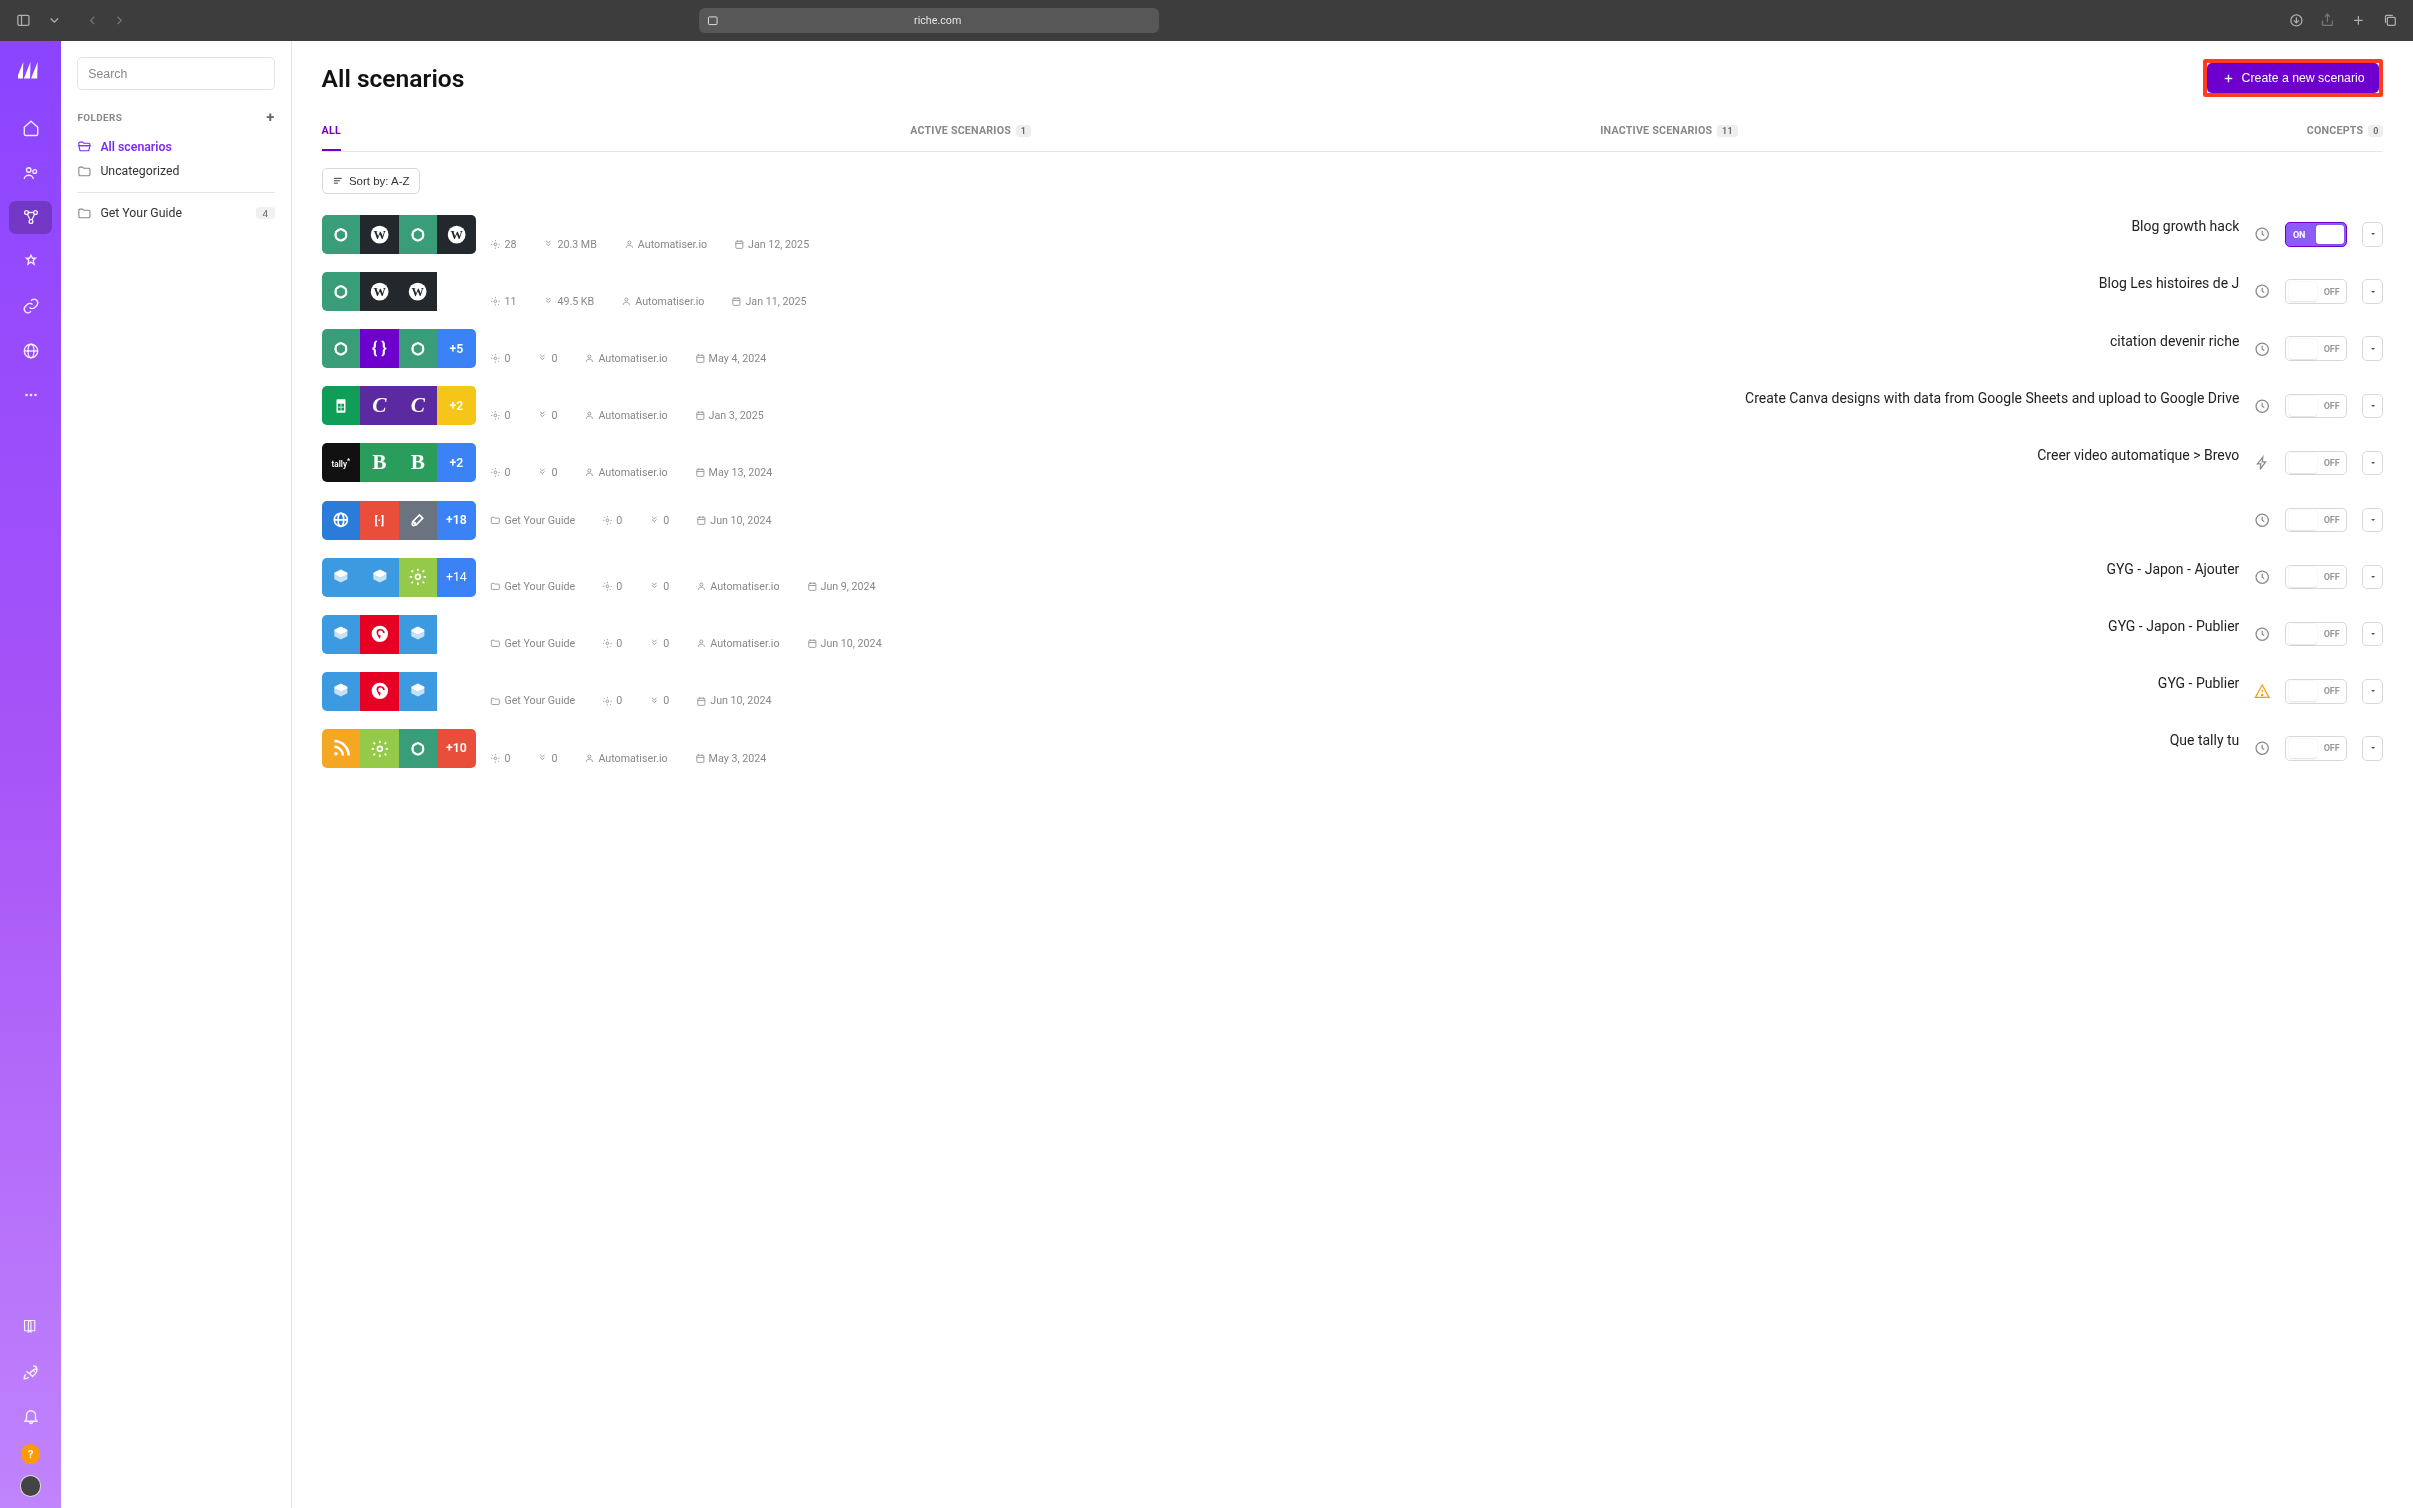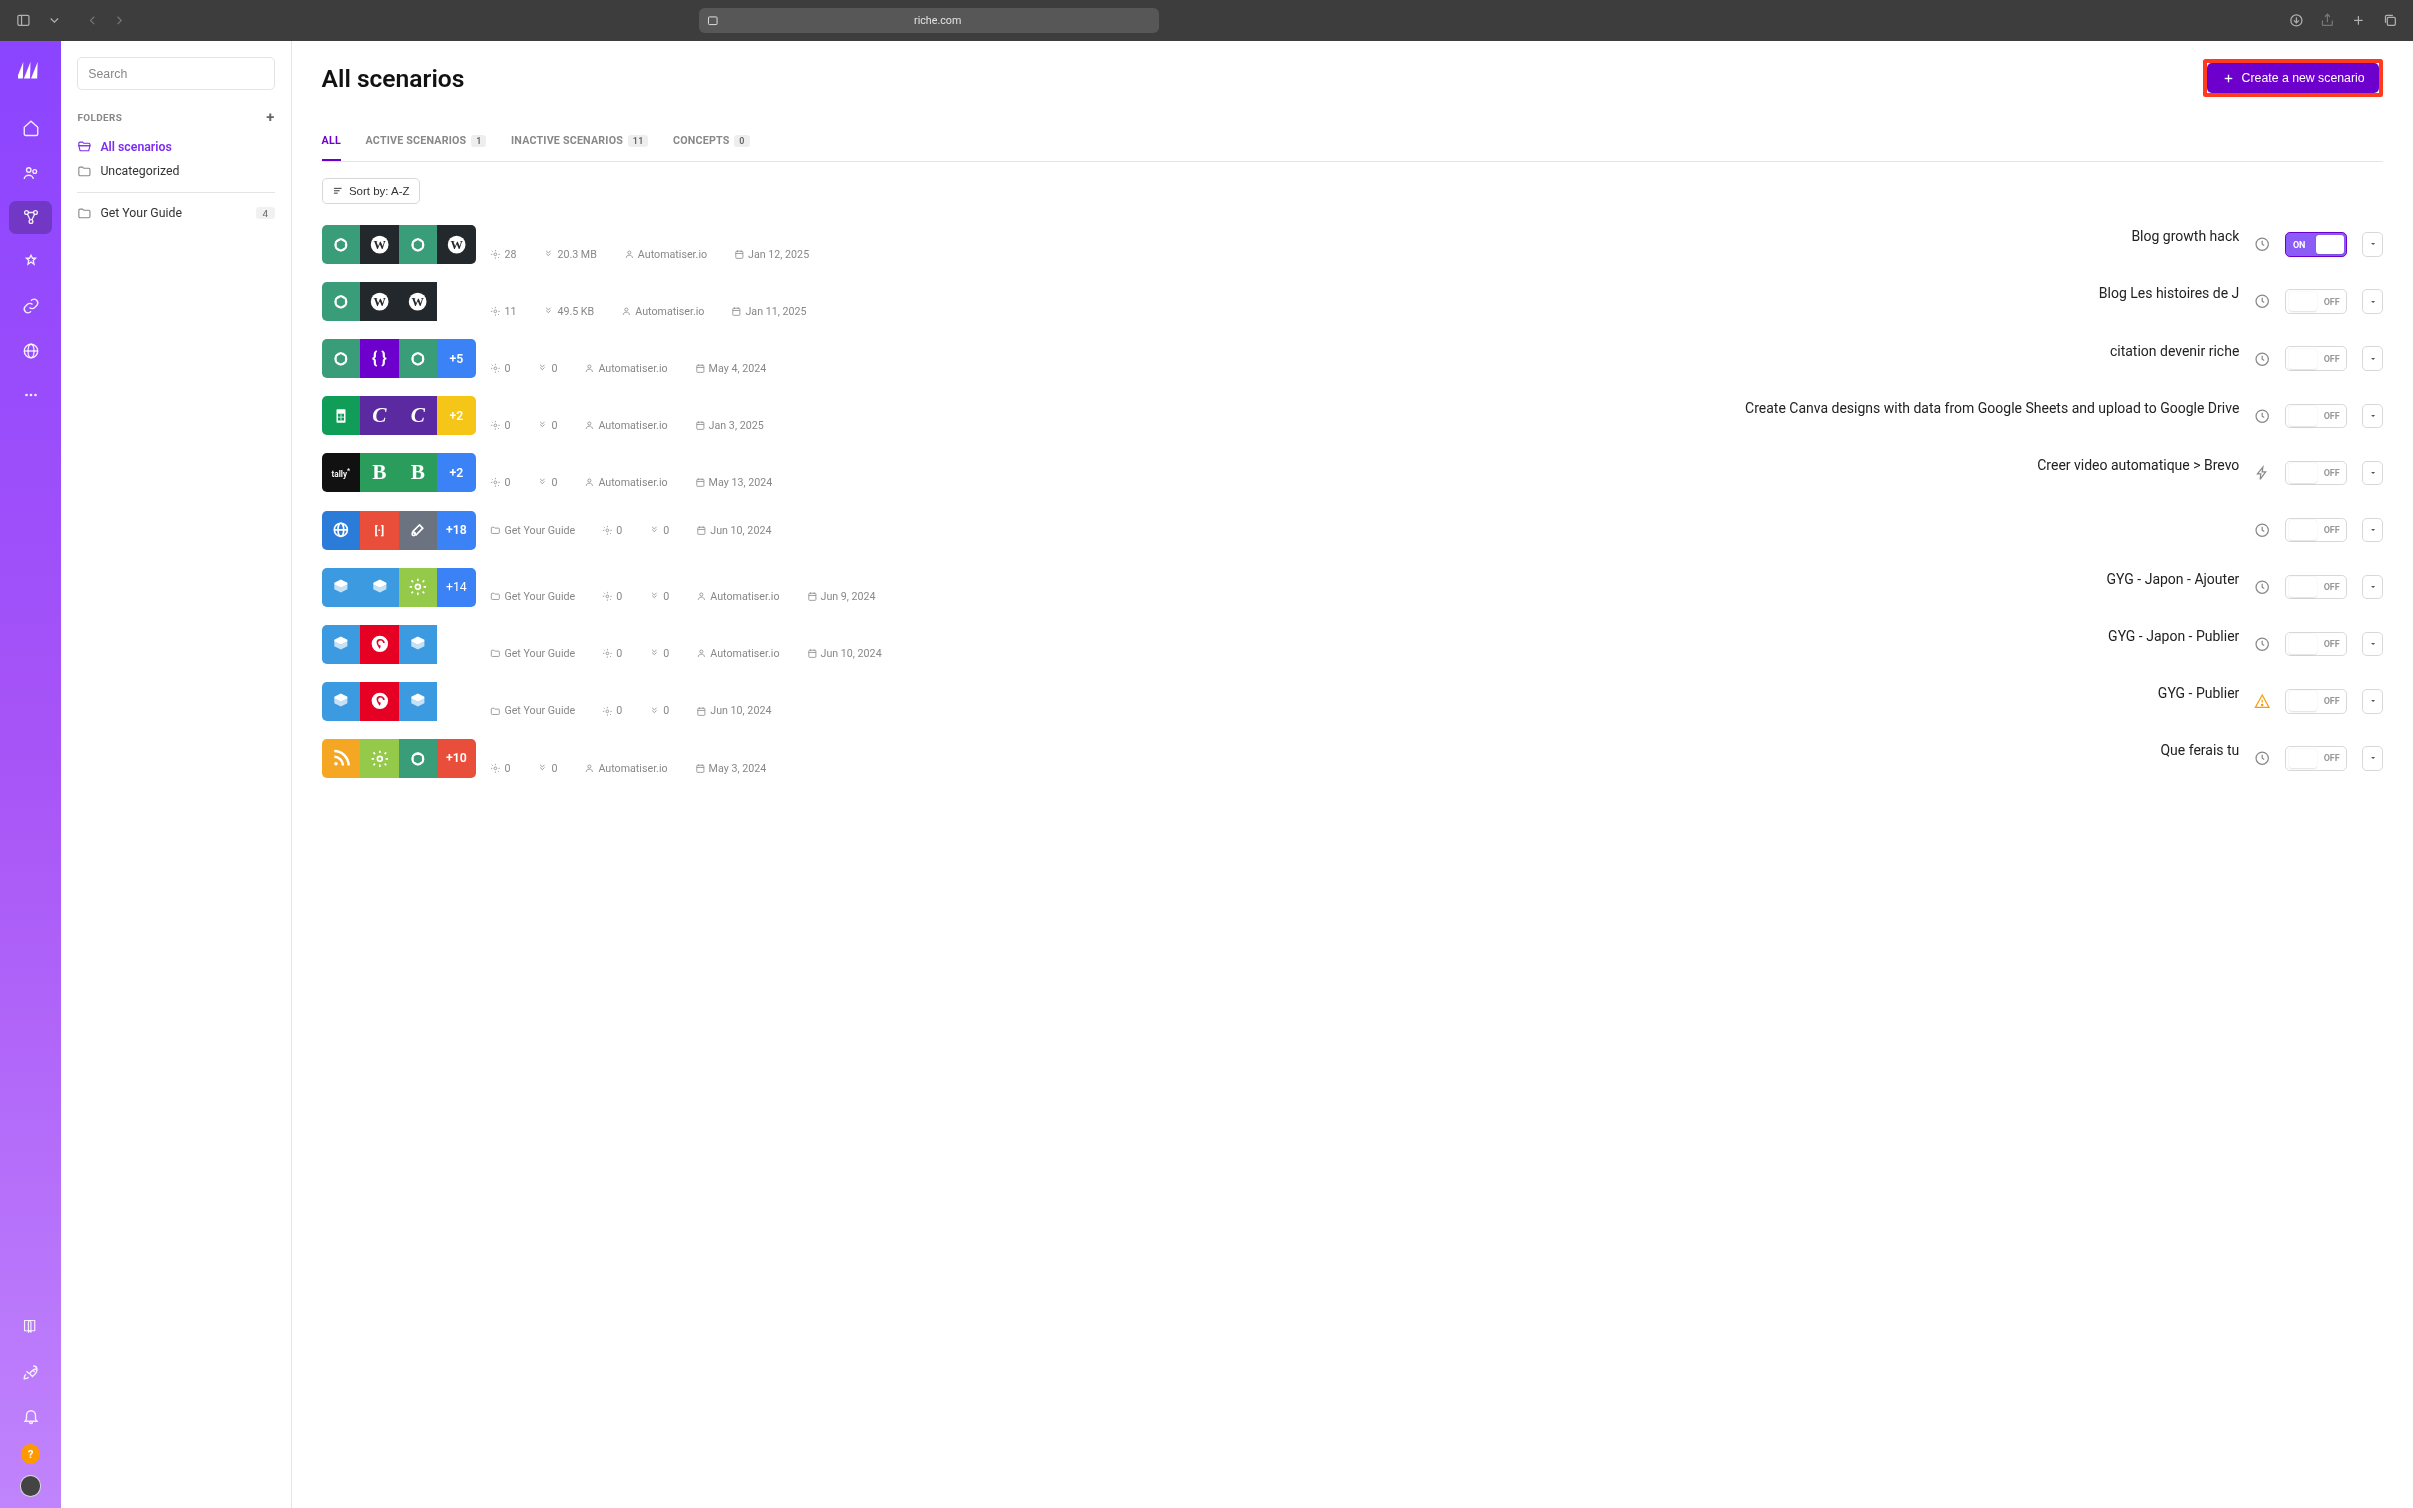--- a/index.html
+++ b/index.html
@@ -42,21 +42,21 @@
   
   
   .main { flex: 1; padding: 18px 29.6px; overflow-y: auto; }
   .main-header { display: flex; justify-content: space-between; align-items: center; }
   .page-title { font-size: 24.6px; font-weight: 600; color: #111; }
   .create-highlight { border: 4.9px solid #ff3b1f; padding: 0; border-radius: 2.5px; }
   .create-btn { background: #6d00cc; color: #fff; border: none; border-radius: 4.9px; padding: 8.2px 14.8px; font-size: 12.3px; font-weight: 500; display: flex; align-items: center; gap: 6.6px; cursor: pointer; }
   .create-btn svg { width: 13px; height: 13px; }
   
   
-  .tabs { display: flex; gap: 24.6px; margin-top: 37px; border-bottom: 0.8px solid #e5e5e5; }
+  .tabs { display: flex; gap: 24.6px; margin-top: 27px; border-bottom: 0.8px solid #e5e5e5; justify-content: space-between; }
   .tab { padding: 0 0 11.5px 0; font-size: 10.7px; font-weight: 700; color: #888; letter-spacing: 0.2px; display: flex; align-items: center; gap: 4.9px; cursor: pointer; border-bottom: 2.5px solid transparent; }
   .tab.active { color: #6d00cc; border-bottom-color: #6d00cc; }
   .tab-badge { background: #eee; border-radius: 3.3px; padding: 0.8px 4.9px; font-size: 9px; color: #666; font-weight: 600; }
   
   
   .sort-row { margin-top: 16.4px; }
   .sort-btn { border: 0.8px solid #d8d8d8; background: #fff; border-radius: 4.9px; padding: 5.7px 9.9px; font-size: 11.5px; color: #333; display: inline-flex; align-items: center; gap: 4.9px; cursor: pointer; }
   
   
   .scenario-list { margin-top: 14.8px; }
@@ -862,21 +862,21 @@
               <svg viewBox="0 0 24 24" width="19.7" height="19.7" fill="none" stroke="#fff" stroke-width="2">
                 <circle cx="12" cy="12" r="7"></circle>
                 <path d="M12 5l6 3.5v7L12 19l-6-3.5v-7z"></path>
               </svg>
             </div>
             <div class="s-icon" style="background:#e94e3b">
               <span style="color:#fff;font-size:12.3px;font-weight:600;">+10</span>
             </div>
           </div>
           <div class="s-body">
-       <div class="s-title">Que ferais tu</div>
+       <div class="s-title">Que tally tu</div>
        <div class="s-meta">
               <span class="s-meta-item"><svg viewBox="0 0 24 24" fill="none" stroke="currentColor" stroke-width="1.8">
                   <circle cx="12" cy="12" r="3"></circle>
                   <path d="M12 2v3M12 19v3M4 4l2 2M18 18l2 2M2 12h3M19 12h3"></path>
                 </svg>0</span>
               <span class="s-meta-item"><svg viewBox="0 0 24 24" fill="none" stroke="currentColor" stroke-width="1.8">
                   <polyline points="7 10 12 15 17 10"></polyline>
                   <polyline points="7 4 12 9 17 4"></polyline>
                 </svg>0</span>
               <span class="s-meta-item"><svg viewBox="0 0 24 24" fill="none" stroke="currentColor" stroke-width="1.8">

